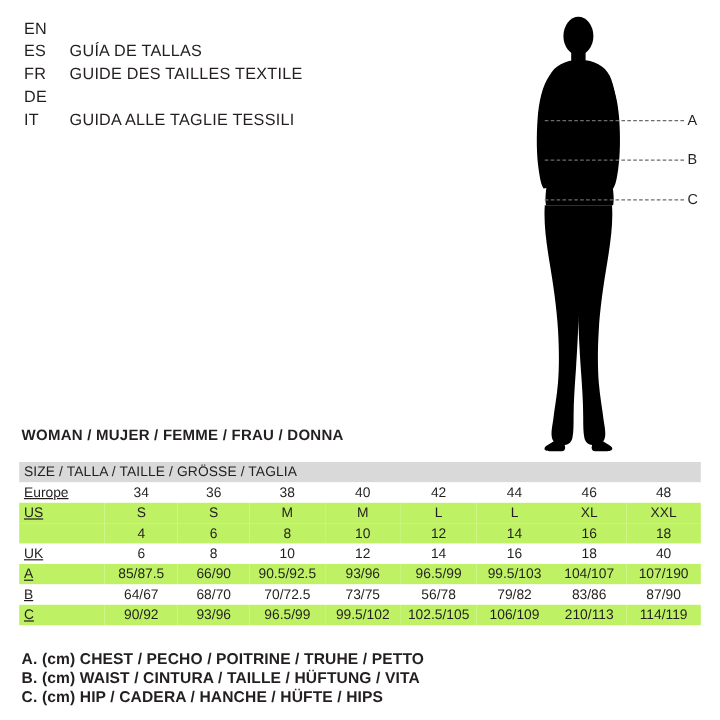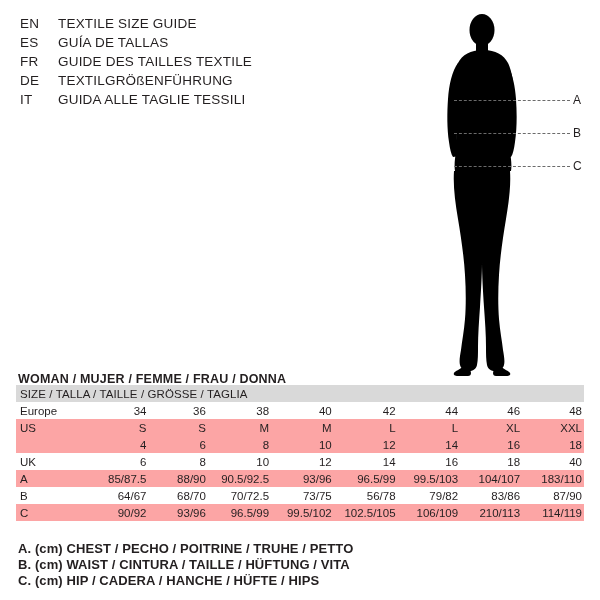--- a/index.html
+++ b/index.html
@@ -63,21 +63,21 @@
   .measure-label {
     position: absolute;
     font-size: 12px;
     color: #231f20;
   }
 
   
   .woman-heading {
     position: absolute;
     left: 18px;
-    top: 372px;
+    top: 356px;
     font-size: 12.5px;
     font-weight: bold;
     letter-spacing: .2px;
   }
 
   
   .size-table {
     position: absolute;
     left: 16px;
     top: 385px;
@@ -93,33 +93,34 @@
   .row-head {
     background: #d9d9d9;
   }
   .row-head td {
     font-weight: normal;
     font-size: 11.5px;
     padding-left: 4px;
     letter-spacing: .1px;
   }
   .row-alt {
-    background: #fca5a5;
+    background: #bef264;
   }
   .row-plain {
     background: #ffffff;
   }
   .c-label {
     width: 72px;
     padding-left: 4px !important;
     text-align: left;
+    text-decoration: underline;
   }
   .c-val {
     width: 62px;
-    text-align: right;
+    text-align: center;
   }
 
   
   .footnotes {
     position: absolute;
     left: 18px;
     top: 541px;
     font-size: 13px;
     font-weight: bold;
     letter-spacing: .1px;
@@ -130,33 +131,31 @@
   }
 </style>
 </head>
 <body>
 
 <div class="page">
 
   <div class="lang-block">
     <div class="lang-row">
       <span class="lang-code">EN</span>
-      <span class="lang-title">TEXTILE SIZE GUIDE</span>
     </div>
     <div class="lang-row">
       <span class="lang-code">ES</span>
       <span class="lang-title">GUÍA DE TALLAS</span>
     </div>
     <div class="lang-row">
       <span class="lang-code">FR</span>
       <span class="lang-title">GUIDE DES TAILLES TEXTILE</span>
     </div>
     <div class="lang-row">
       <span class="lang-code">DE</span>
-      <span class="lang-title">TEXTILGRÖßENFÜHRUNG</span>
     </div>
     <div class="lang-row">
       <span class="lang-code">IT</span>
       <span class="lang-title">GUIDA ALLE TAGLIE TESSILI</span>
     </div>
   </div>
 
   <div class="figure-wrap">
     <svg class="figure-svg" width="160" height="370" viewBox="0 0 160 370">
       <g fill="#000000">
@@ -273,27 +272,27 @@
         <td class="c-val">12</td>
         <td class="c-val">14</td>
         <td class="c-val">16</td>
         <td class="c-val">18</td>
         <td class="c-val">40</td>
       </tr>
 
       <tr class="row-alt">
         <td class="c-label">A</td>
         <td class="c-val">85/87.5</td>
-        <td class="c-val">88/90</td>
+        <td class="c-val">66/90</td>
         <td class="c-val">90.5/92.5</td>
         <td class="c-val">93/96</td>
         <td class="c-val">96.5/99</td>
         <td class="c-val">99.5/103</td>
         <td class="c-val">104/107</td>
-        <td class="c-val">183/110</td>
+        <td class="c-val">107/190</td>
       </tr>
 
       <tr class="row-plain">
         <td class="c-label">B</td>
         <td class="c-val">64/67</td>
         <td class="c-val">68/70</td>
         <td class="c-val">70/72.5</td>
         <td class="c-val">73/75</td>
         <td class="c-val">56/78</td>
         <td class="c-val">79/82</td>

